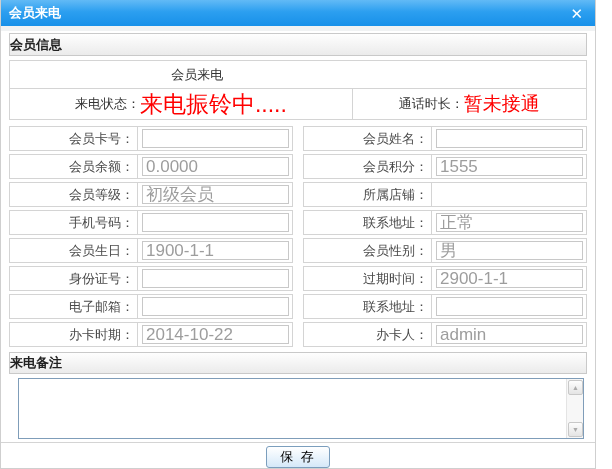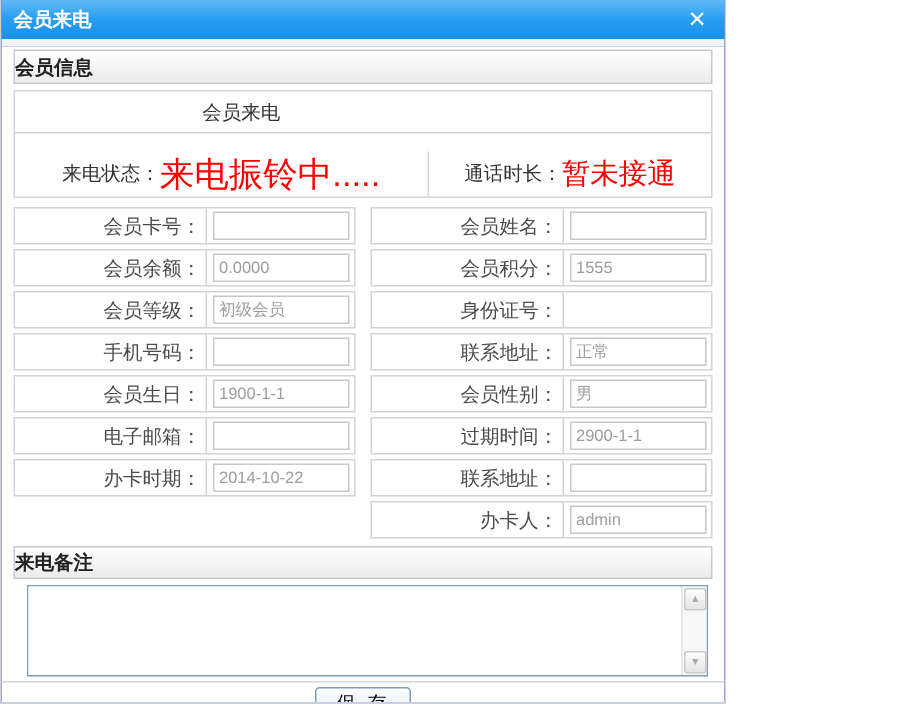--- a/index.html
+++ b/index.html
@@ -4,24 +4,24 @@
 <style>
   * { box-sizing: border-box; margin: 0; padding: 0; }
   html,body { width: 612px; height: 469px; }
   body {
     font-family: "Liberation Sans", "DejaVu Sans", sans-serif;
     font-size: 13px;
     color: #4a4a4a;
     background: #fff;
   }
   .dialog {
-    width: 484px; height: 469px;
+    width: 596px; height: 469px;
     border: 1px solid #cfcfcf;
     border-top: none;
-    background: #1d4ed8;
+    background: #c2410c;
     overflow: hidden;
   }
   
   .titlebar {
     height: 26px;
     background: linear-gradient(180deg, #62baf6 0%, #2c9ff0 45%, #1790e9 100%);
     display: flex; align-items: center; justify-content: space-between;
     padding: 0 12px 0 8px;
   }
   .titlebar .title { color: #fff; font-weight: bold; font-size: 13px; }
@@ -33,21 +33,21 @@
     border: 1px solid #c9c9c9;
     background: linear-gradient(180deg, #fefefe, #ebebeb);
     height: 23px; line-height: 21px;
     text-align: left; font-weight: bold; color: #222;
     margin-bottom: 4px;
   }
   
   .call-box { border: 1px solid #d4d4d4; margin-bottom: 6px; background: #fff; }
   .call-row-a { height: 28px; border-bottom: 1px solid #d4d4d4; display: flex; align-items: center; }
   .call-row-a .center-cell { width: 65%; text-align: center; color: #333; }
-  .call-row-b { height: 30px; display: flex; margin-top: 12px; }
+  .call-row-b { height: 30px; display: flex; }
   .call-row-b .cell { display: flex; align-items: center; justify-content: center; }
   .call-row-b .cell.left { width: 59.5%; border-right: 1px solid #d4d4d4; }
   .call-row-b .cell.right { flex: 1; }
   .status-label { color: #333; }
   .status-big { color: #f00; font-size: 23px; }
   .status-small { color: #f00; font-size: 19px; }
   
   .form-cols { display: flex; gap: 10px; }
   .form-col { flex: 1; }
   .row-box {
@@ -60,21 +60,21 @@
     text-align: right; line-height: 23px;
     padding-right: 3px; color: #4a4a4a;
     white-space: nowrap; overflow: hidden; font-family: Liberation Serif, serif;
   }
   .row-box .inp { flex: 1; display: flex; align-items: center; }
   .row-box input {
     width: calc(100% - 7px); height: 19px;
     margin: 0 3px 0 4px;
     border: 1px solid #c8c8c8; background: #fff;
     font-family: "Liberation Sans", "DejaVu Sans", sans-serif;
-    font-size: 11px; color: #9d9d9d; padding: 0 3px; outline: none;
+    font-size: 17px; color: #9d9d9d; padding: 0 3px; outline: none;
   }
   
   .remark-header { margin-top: 2px; margin-bottom: 2px; height: 22px; line-height: 20px; }
   .remark-row {
     margin: 0 -9px; padding: 0 8px;
     border-bottom: 1px solid #d4d4d4;
     display: flex; height: 67px;
   }
   .remark-row .rlbl {
     width: 127px; border-right: 1px solid #d4d4d4;
@@ -172,20 +172,26 @@
               <input value="" style="">
             </div>
         </div>
         <div class="row-box">
           <div class="lbl">会员生日：</div>
           <div class="inp">
               <input value="1900-1-1" style="">
             </div>
         </div>
         <div class="row-box">
+          <div class="lbl">身份证号：</div>
+          <div class="inp">
+              <input value="" style="">
+            </div>
+        </div>
+        <div class="row-box">
           <div class="lbl">电子邮箱：</div>
           <div class="inp">
               <input value="" style="">
             </div>
         </div>
         <div class="row-box">
           <div class="lbl">办卡时期：</div>
           <div class="inp">
               <input value="2014-10-22" style="">
             </div>
@@ -198,21 +204,21 @@
               <input value="" style="">
             </div>
         </div>
         <div class="row-box">
           <div class="lbl">会员积分：</div>
           <div class="inp">
               <input value="1555" style="">
             </div>
         </div>
         <div class="row-box">
-          <div class="lbl">身份证号：</div>
+          <div class="lbl">所属店铺：</div>
         </div>
         <div class="row-box">
           <div class="lbl">联系地址：</div>
           <div class="inp">
               <input value="正常" style="">
             </div>
         </div>
         <div class="row-box">
           <div class="lbl">会员性别：</div>
           <div class="inp">

